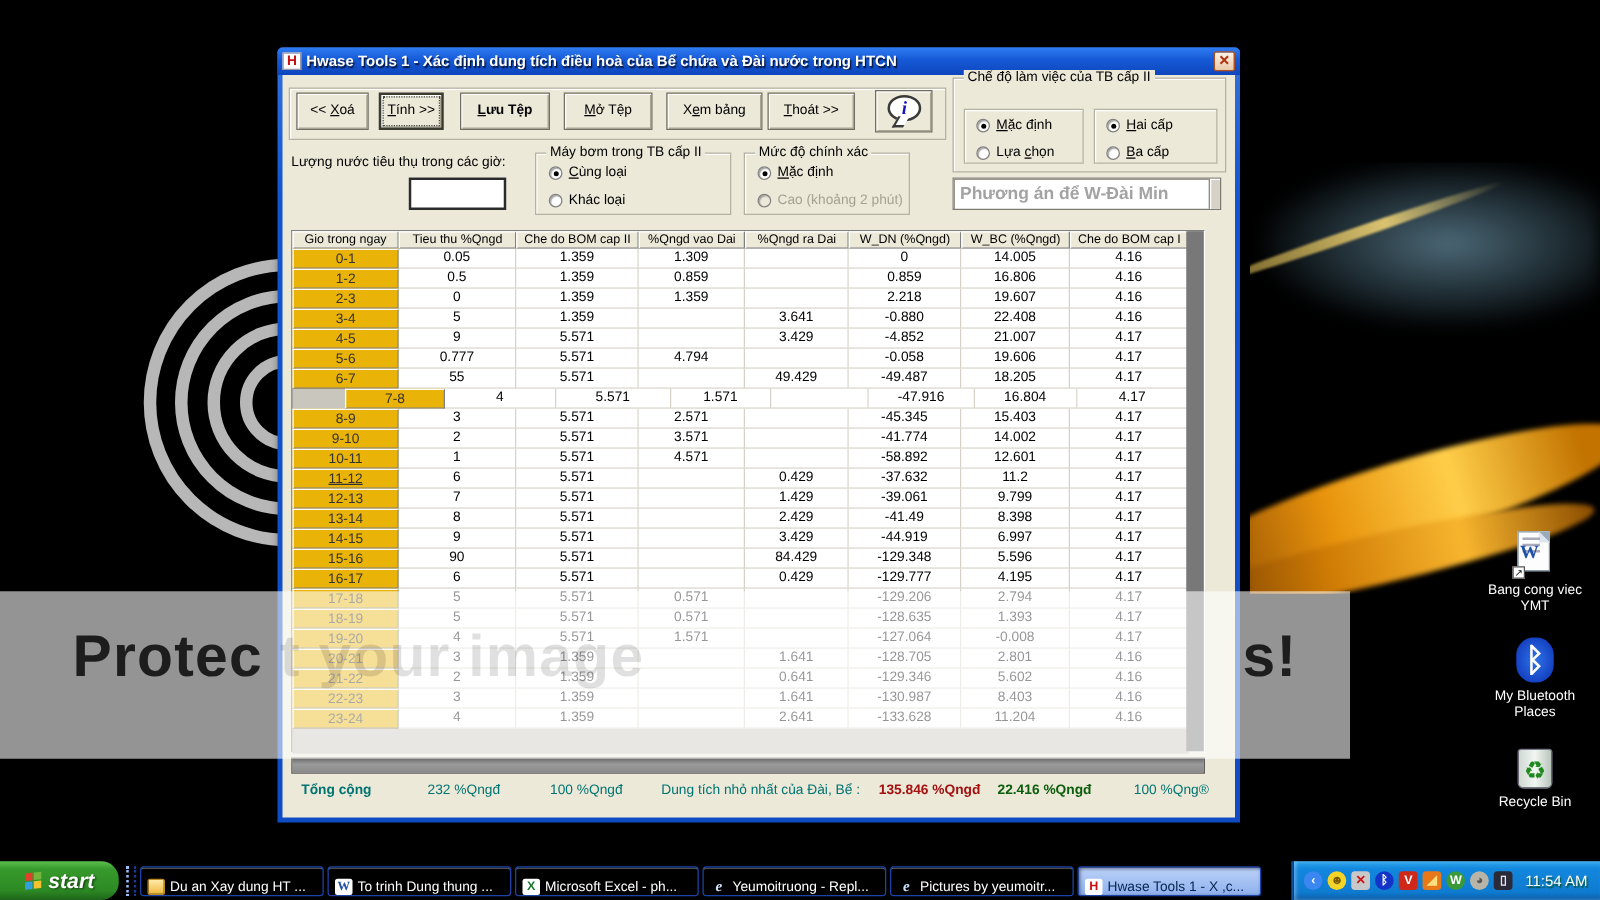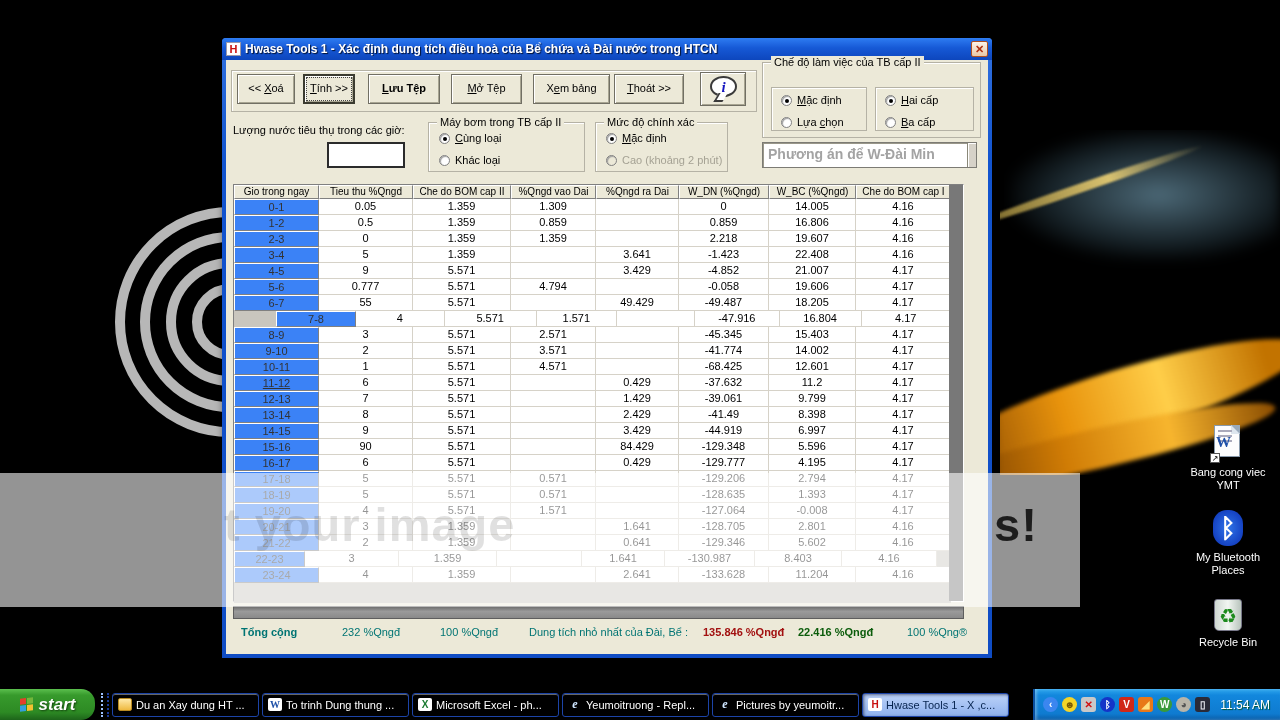--- a/index.html
+++ b/index.html
@@ -62,42 +62,42 @@
   .radio.sel .dot:after { content:""; position:absolute; left:3px; top:3px; width:4px; height:4px; border-radius:50%; background:#000; }
   .radio.dis { color:#a5a294; }
   .radio.dis .dot { background:#ece9d8; }
 
   #grid { position:absolute; left:7px; top:124px; width:731px; height:418px; border:1px solid #808080; border-right-color:#fff; border-bottom-color:#fff; background:#c9c6be; }
   #gridrstrip { position:absolute; right:0; top:0; width:14px; height:100%; background:#787878; }
   .hrow { display:flex; height:14px; }
   .hcell { background:#ECE9D8; border-right:1px solid #808080; border-bottom:1px solid #808080; border-top:1px solid #fff; border-left:1px solid #fff; font-size:10px; color:#000; text-align:center; line-height:12px; overflow:hidden; white-space:nowrap; }
   .trow { display:flex; height:16px; cursor:default; }
   .tcell { font-size:11px; line-height:15px; text-align:center; overflow:hidden; white-space:nowrap; background:#fff; border-right:1px solid #d6d2c8; border-bottom:1px solid #d6d2c8; color:#000; }
-  .tcell.rowhdr { background:#3b82f6; border-right:1px solid #808080; border-bottom:1px solid #808080; border-top:1px solid #fff; border-left:1px solid #fff; color:#333; }
+  .tcell.rowhdr { background:#eab308; border-right:1px solid #808080; border-bottom:1px solid #808080; border-top:1px solid #fff; border-left:1px solid #fff; color:#333; }
   #gridfill { height:20px; background:#c9c6be; }
   #hscroll { position:absolute; left:7px; top:546px; width:731px; height:13px; background:linear-gradient(#6f6f6f,#9a9a9a 40%,#8a8a8a); border:1px solid #5e5e5e; cursor:pointer; }
 
   #combo { position:absolute; left:536px; top:82px; width:215px; height:26px; background:#fff; border:1px solid #7c7b74; box-shadow:inset 1px 1px 0 #9a988a; }
   #combo .cval { position:absolute; left:5px; top:3px; font-size:14px; font-weight:bold; color:#a3a3a3; white-space:nowrap; }
   #combo .cbtn { position:absolute; right:0; top:0; width:9px; height:100%; background:#d6d2c8; border-left:1px solid #8a8878; box-shadow:inset 1px 1px 0 #fff; cursor:pointer; }
 
   #footer { position:absolute; left:0; top:566px; width:762px; height:22px; font-size:11px; }
   #footer span { position:absolute; white-space:nowrap; }
   .f-teal { color:#007473; }
   .f-bold { font-weight:bold; }
   .f-red { color:#a21010; font-weight:bold; }
   .f-green { color:#0b5c0b; font-weight:bold; }
 
   
   #taskbar { position:absolute; left:0; bottom:0; width:1280px; height:31px; z-index:40; background:linear-gradient(180deg,#4b8bf5 0%,#2a63dd 12%,#2258d2 70%,#17railway 0), linear-gradient(180deg,#4b8bf5 0%,#2a63dd 12%,#2258d2 88%,#16449e 100%); display:flex; align-items:center; }
   #startbtn { height:31px; width:95px; background:linear-gradient(180deg,#5bbf4e 0%,#379a2c 20%,#2d8a24 75%,#1d641a 100%); border-radius:0 14px 14px 0; display:flex; align-items:center; justify-content:center; gap:5px; color:#fff; font-size:17px; font-weight:bold; font-style:italic; text-shadow:1px 1px 2px #14400f; cursor:pointer; box-shadow:2px 0 4px rgba(0,0,0,.4); }
   #flag { width:14px; height:14px; display:grid; grid-template-columns:6px 6px; grid-template-rows:6px 6px; gap:1px; transform:skewY(-6deg); }
   #flag i { display:block; }
   #qsep { width:8px; height:24px; margin-left:6px; border-left:2px dotted #9cc0ff; border-right:2px dotted #1a3a9a; }
-  .task { height:24px; width:147px; margin-left:3px; background:linear-gradient(180deg,#5c93f6,#3识0, #3a76ee), linear-gradient(180deg,#5c93f6,#3a76ee 60%,#2f64d6); border:1px solid #1c44a8; border-radius:3px; display:flex; align-items:center; padding:0 5px; gap:4px; color:#fff; font-size:11px; cursor:pointer; overflow:hidden; box-shadow:inset 0 1px 0 rgba(255,255,255,.4); }
+  .task { height:24px; width:147px; margin-left:3px; background:linear-gradient(180deg,#5c93f6,#3识0, #3a76ee), linear-gradient(180deg,#5c93f6,#3a76ee 60%,#2f64d6); border:1px solid #1c44a8; border-radius:3px; display:flex; align-items:flex-end; padding:0 5px; gap:4px; color:#fff; font-size:11px; cursor:pointer; overflow:hidden; box-shadow:inset 0 1px 0 rgba(255,255,255,.4); }
   .task.active { background:linear-gradient(180deg,#bcd2f8,#8fb1ee); color:#07244f; box-shadow:inset 1px 1px 3px rgba(0,0,30,.5); }
   .task .tlabel { white-space:nowrap; overflow:hidden; }
   .ticon { width:14px; height:13px; flex:0 0 14px; font-size:10px; font-weight:bold; line-height:13px; text-align:center; border-radius:2px; }
   .ticon.folder { background:linear-gradient(#ffe9a8,#eeb93f); border:1px solid #b88a20; }
   .ticon.word { background:#fff; color:#2051a8; font-family:"Liberation Serif",serif; }
   .ticon.excel { background:#fff; color:#1a7a30; }
   .ticon.ie { background:transparent; color:#cfe6ff; font-family:"Liberation Serif",serif; font-style:italic; font-size:12px; }
   .ticon.hwase { background:#fff; color:#c81010; }
   #tray { margin-left:auto; height:31px; display:flex; align-items:center; gap:4px; padding:0 10px 0 8px; background:linear-gradient(180deg,#2fa7ee 0%,#1287dd 20%,#0f7bd0 80%,#0a5da8 100%); border-left:2px solid #0a4fa0; box-shadow:inset 2px 0 3px rgba(255,255,255,.3); }
   .tico { width:15px; height:15px; border-radius:3px; font-size:10px; font-weight:bold; line-height:15px; text-align:center; color:#fff; cursor:pointer; }
@@ -251,21 +251,21 @@
                 <div class="tcell" style="width: 90px; text-align: center;">2.218</div>
                 <div class="tcell" style="width: 87px;">19.607</div>
                 <div class="tcell" style="width: 95px;">4.16</div>
               </div>
               <div class="trow">
                 <div class="tcell rowhdr" style="width: 85px;">3-4</div>
                 <div class="tcell" style="width: 94px;">5</div>
                 <div class="tcell" style="width: 98px;">1.359</div>
                 <div class="tcell" style="width: 85px;"></div>
                 <div class="tcell" style="width: 83px;">3.641</div>
-                <div class="tcell" style="width: 90px;">-1.423</div>
+                <div class="tcell" style="width: 90px;">-0.880</div>
                 <div class="tcell" style="width: 87px;">22.408</div>
                 <div class="tcell" style="width: 95px;">4.16</div>
               </div>
               <div class="trow">
                 <div class="tcell rowhdr" style="width: 85px;">4-5</div>
                 <div class="tcell" style="width: 94px;">9</div>
                 <div class="tcell" style="width: 98px;">5.571</div>
                 <div class="tcell" style="width: 85px;"></div>
                 <div class="tcell" style="width: 83px;">3.429</div>
                 <div class="tcell" style="width: 90px;">-4.852</div>
@@ -321,21 +321,21 @@
                 <div class="tcell" style="width: 90px;">-41.774</div>
                 <div class="tcell" style="width: 87px;">14.002</div>
                 <div class="tcell" style="width: 95px;">4.17</div>
               </div>
               <div class="trow">
                 <div class="tcell rowhdr" style="width: 85px;">10-11</div>
                 <div class="tcell" style="width: 94px;">1</div>
                 <div class="tcell" style="width: 98px;">5.571</div>
                 <div class="tcell" style="width: 85px;">4.571</div>
                 <div class="tcell" style="width: 83px;"></div>
-                <div class="tcell" style="width: 90px;">-68.425</div>
+                <div class="tcell" style="width: 90px;">-58.892</div>
                 <div class="tcell" style="width: 87px;">12.601</div>
                 <div class="tcell" style="width: 95px;">4.17</div>
               </div>
               <div class="trow">
                 <div class="tcell rowhdr" style="width: 85px; text-decoration: underline;">11-12</div>
                 <div class="tcell" style="width: 94px;">6</div>
                 <div class="tcell" style="width: 98px;">5.571</div>
                 <div class="tcell" style="width: 85px;"></div>
                 <div class="tcell" style="width: 83px;">0.429</div>
                 <div class="tcell" style="width: 90px;">-37.632</div>
@@ -436,21 +436,21 @@
                 <div class="tcell rowhdr" style="width: 85px;">21-22</div>
                 <div class="tcell" style="width: 94px;">2</div>
                 <div class="tcell" style="width: 98px;">1.359</div>
                 <div class="tcell" style="width: 85px;"></div>
                 <div class="tcell" style="width: 83px;">0.641</div>
                 <div class="tcell" style="width: 90px;">-129.346</div>
                 <div class="tcell" style="width: 87px;">5.602</div>
                 <div class="tcell" style="width: 95px;">4.16</div>
               </div>
               <div class="trow">
-                <div class="tcell rowhdr" style="width: 71px;">22-23</div>
+                <div class="tcell rowhdr" style="width: 85px;">22-23</div>
                 <div class="tcell" style="width: 94px;">3</div>
                 <div class="tcell" style="width: 98px;">1.359</div>
                 <div class="tcell" style="width: 85px;"></div>
                 <div class="tcell" style="width: 83px;">1.641</div>
                 <div class="tcell" style="width: 90px;">-130.987</div>
                 <div class="tcell" style="width: 87px;">8.403</div>
                 <div class="tcell" style="width: 95px;">4.16</div>
               </div>
               <div class="trow">
                 <div class="tcell rowhdr" style="width: 85px;">23-24</div>
@@ -476,20 +476,21 @@
         <span class="f-teal" style="left:303px;">Dung tích nhỏ nhất của Đài, Bể :</span>
         <span class="f-red" style="left:477px;">135.846 %Qngđ</span>
         <span class="f-green" style="left:572px;">22.416 %Qngđ</span>
         <span class="f-teal" style="left:681px;">100 %Qng®</span>
       </div>
 
     </div>
   </div>
 
   <div id="wmband">
+    <span id="wm-left">Protec</span>
     <span id="wm-mid">t your image</span>
     <span id="wm-right">s!</span>
   </div>
 
   <div id="taskbar">
     <div id="startbtn">
       <span id="flag">
         <i style="background:#e33f2c"></i>
           <i style="background:#74b63c"></i>
           <i style="background:#33a0dd"></i>

